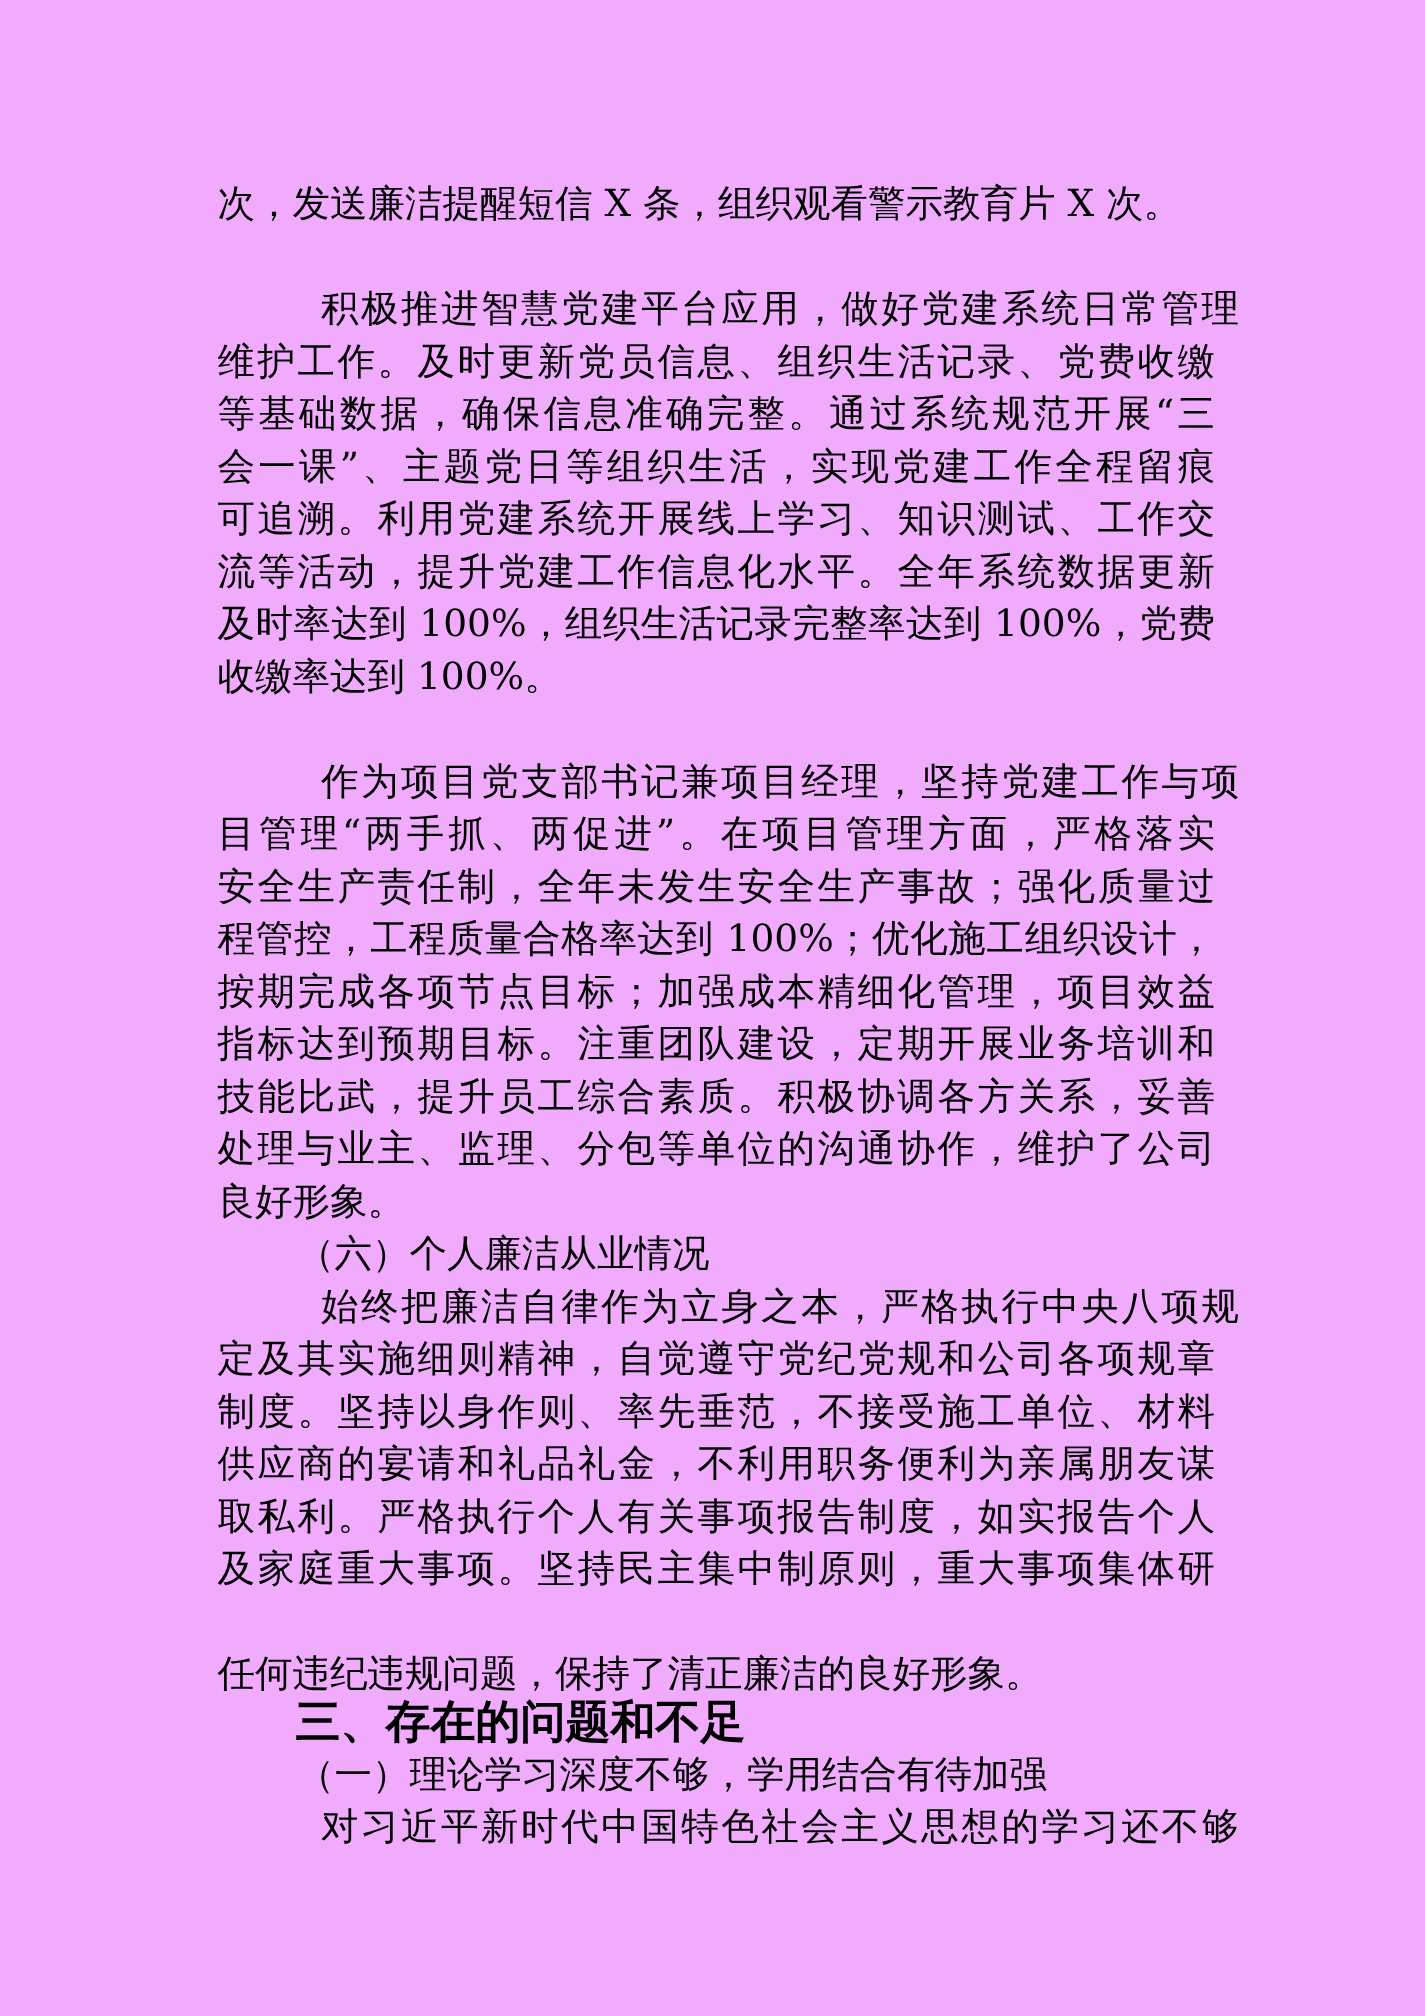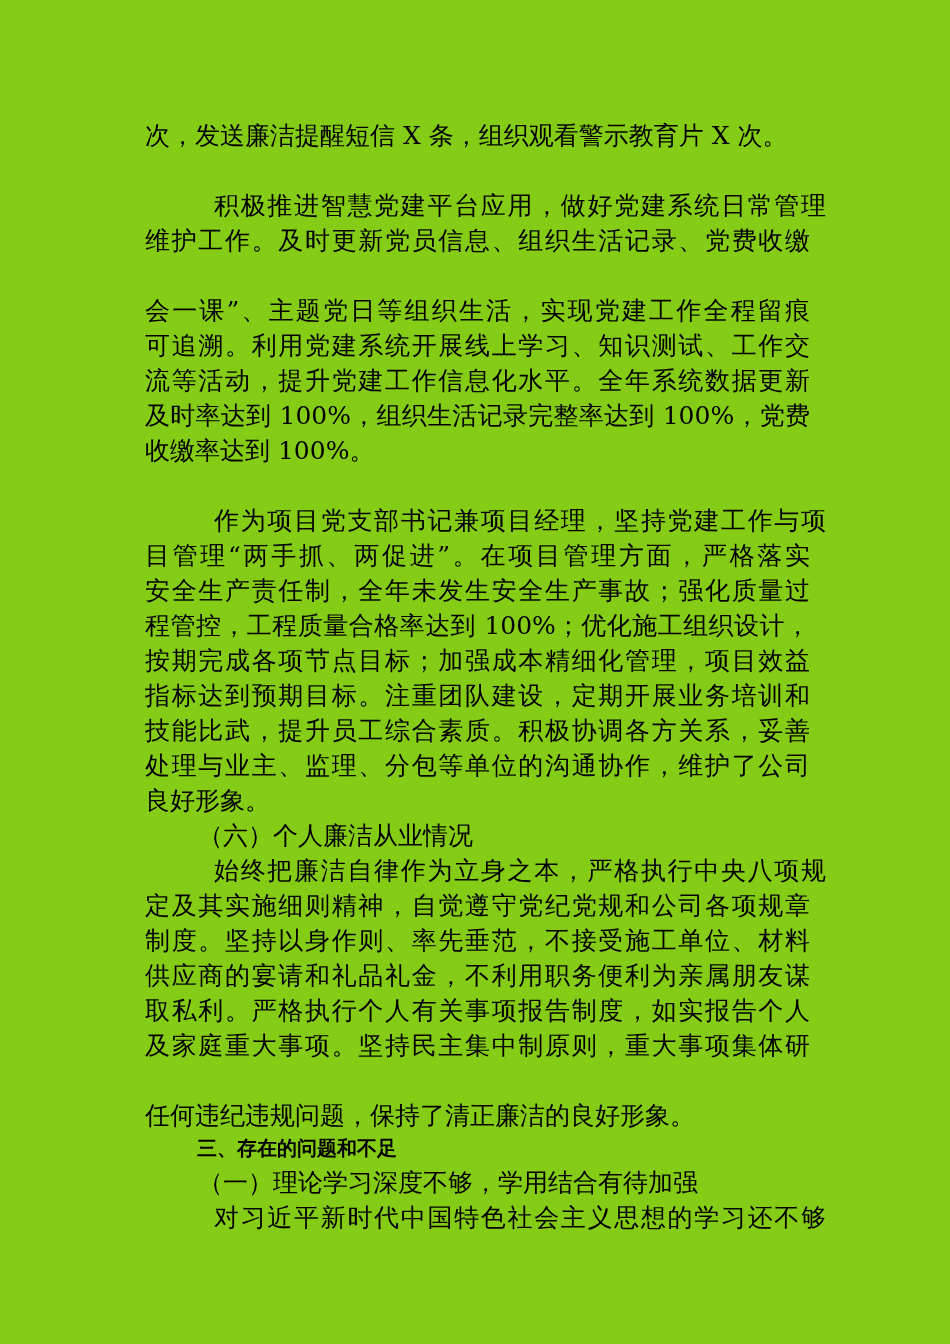--- a/index.html
+++ b/index.html
@@ -1,32 +1,33 @@
 <!DOCTYPE html>
 <html><head>
 <meta charset="utf-8">
 <style>
   html, body { margin:0; padding:0; background:#ffffff; }
   body { width:950px; height:1344px; position:relative; overflow:hidden;
          font-family:"DejaVu Serif","Liberation Serif",serif; color:#000; }
-  .page { position:absolute; left:0; top:0; width:950px; height:1344px; background:#84cc16; }
+  .page { position:absolute; left:0; top:0; width:950px; height:1344px; background:#f0abfc; }
   .line { position:absolute; left:145px; width:665px; font-size:25px; line-height:35px;
           white-space:nowrap; text-align:justify; text-align-last:justify; letter-spacing:0px; }
   .line.last { text-align-last:left; }
   .indent { left:214px; width:612px; }
   .h3 { left:198px; text-align-last:left; }
-  .h2 { left:197px; font-family:"DejaVu Sans","Liberation Sans",sans-serif; font-weight:bold; font-size:20px; text-align-last:left; }
+  .h2 { left:197px; font-family:"DejaVu Sans","Liberation Sans",sans-serif; font-weight:bold; font-size:30px; text-align-last:left; }
 </style>
 </head>
 <body>
 
 <div class="page">
   <div class="line last" style="top:118px">次，发送廉洁提醒短信 X 条，组织观看警示教育片 X 次。</div>
   <div class="line indent" style="top:188px">积极推进智慧党建平台应用，做好党建系统日常管理</div>
   <div class="line" style="top:223px">维护工作。及时更新党员信息、组织生活记录、党费收缴</div>
+  <div class="line" style="top:258px">等基础数据，确保信息准确完整。通过系统规范开展“三</div>
   <div class="line" style="top:293px">会一课”、主题党日等组织生活，实现党建工作全程留痕</div>
   <div class="line" style="top:328px">可追溯。利用党建系统开展线上学习、知识测试、工作交</div>
   <div class="line" style="top:363px">流等活动，提升党建工作信息化水平。全年系统数据更新</div>
   <div class="line" style="top:398px">及时率达到 100%，组织生活记录完整率达到 100%，党费</div>
   <div class="line last" style="top:433px">收缴率达到 100%。</div>
   <div class="line indent" style="top:503px">作为项目党支部书记兼项目经理，坚持党建工作与项</div>
   <div class="line" style="top:538px">目管理“两手抓、两促进”。在项目管理方面，严格落实</div>
   <div class="line" style="top:573px">安全生产责任制，全年未发生安全生产事故；强化质量过</div>
   <div class="line" style="top:608px">程管控，工程质量合格率达到 100%；优化施工组织设计，</div>
   <div class="line" style="top:643px">按期完成各项节点目标；加强成本精细化管理，项目效益</div>

